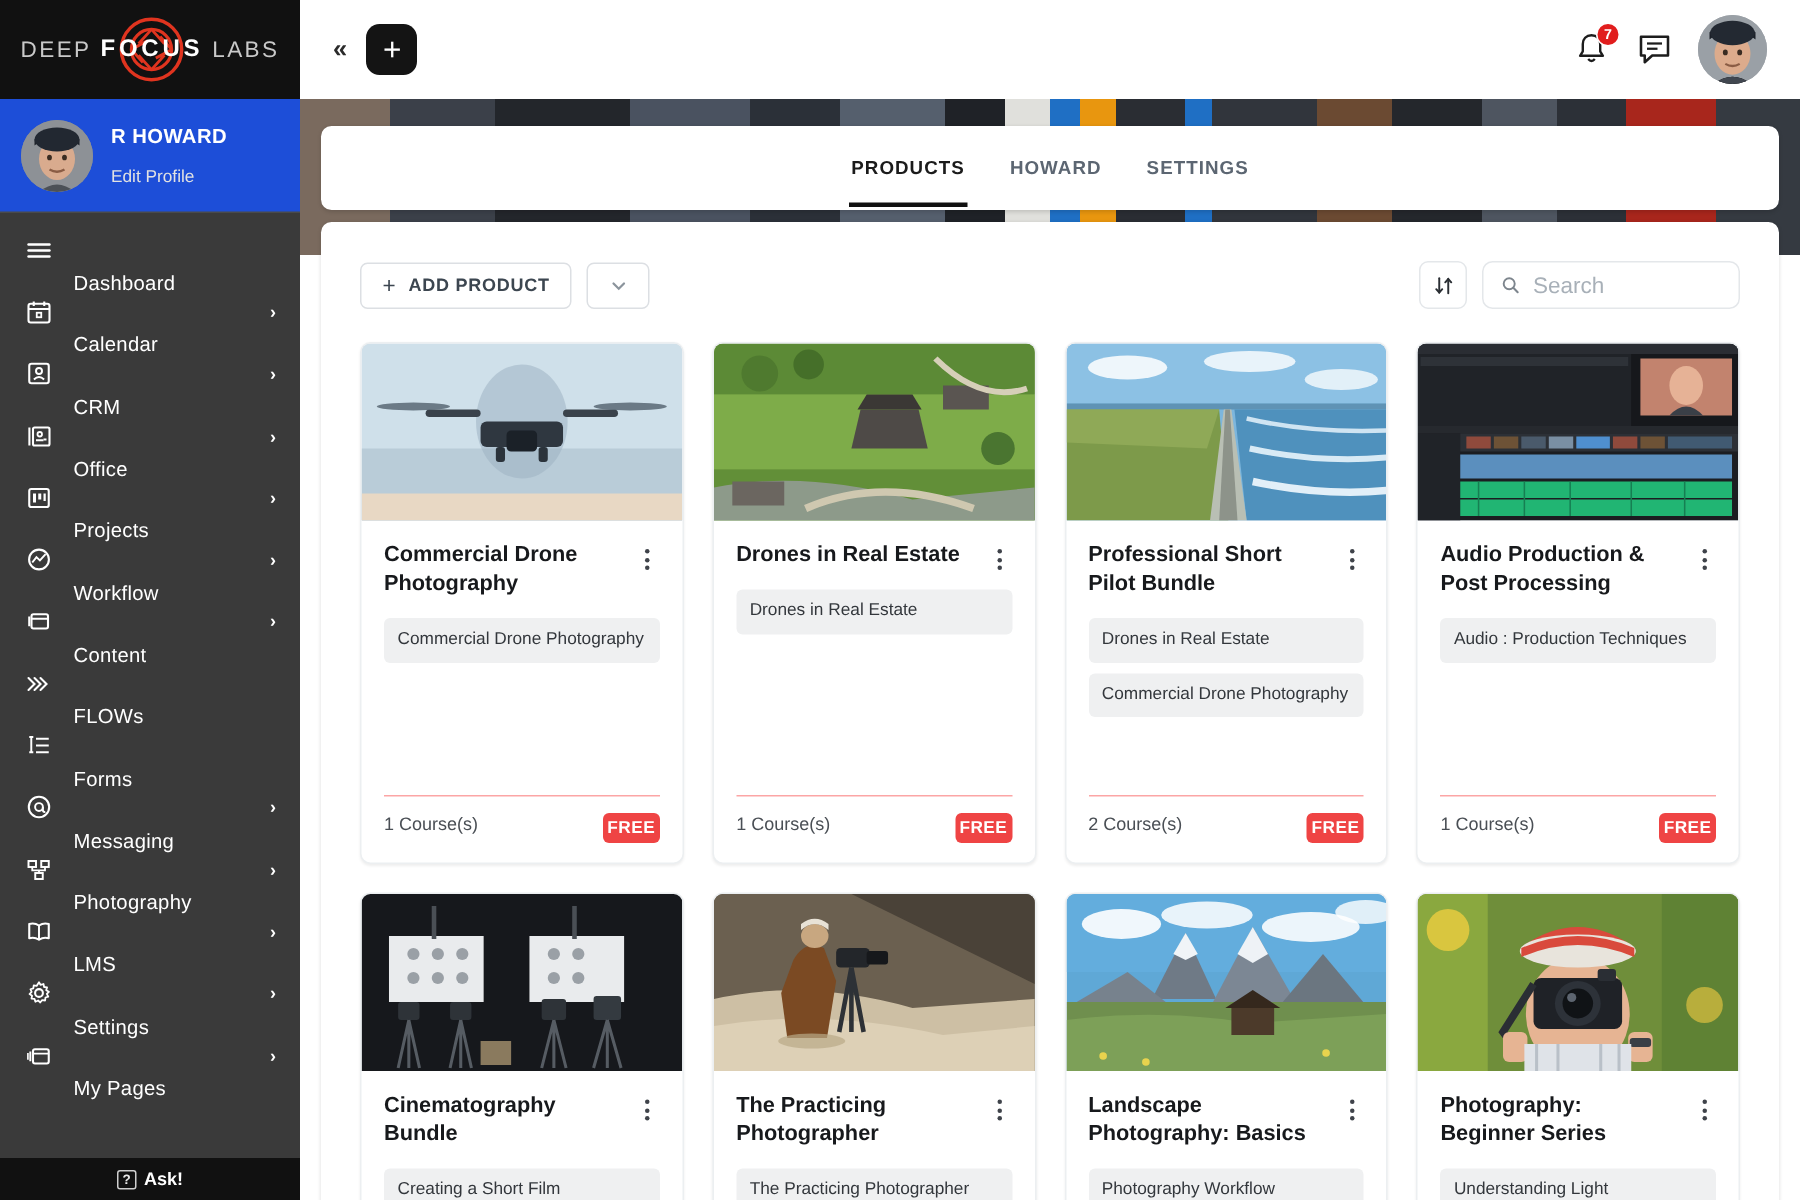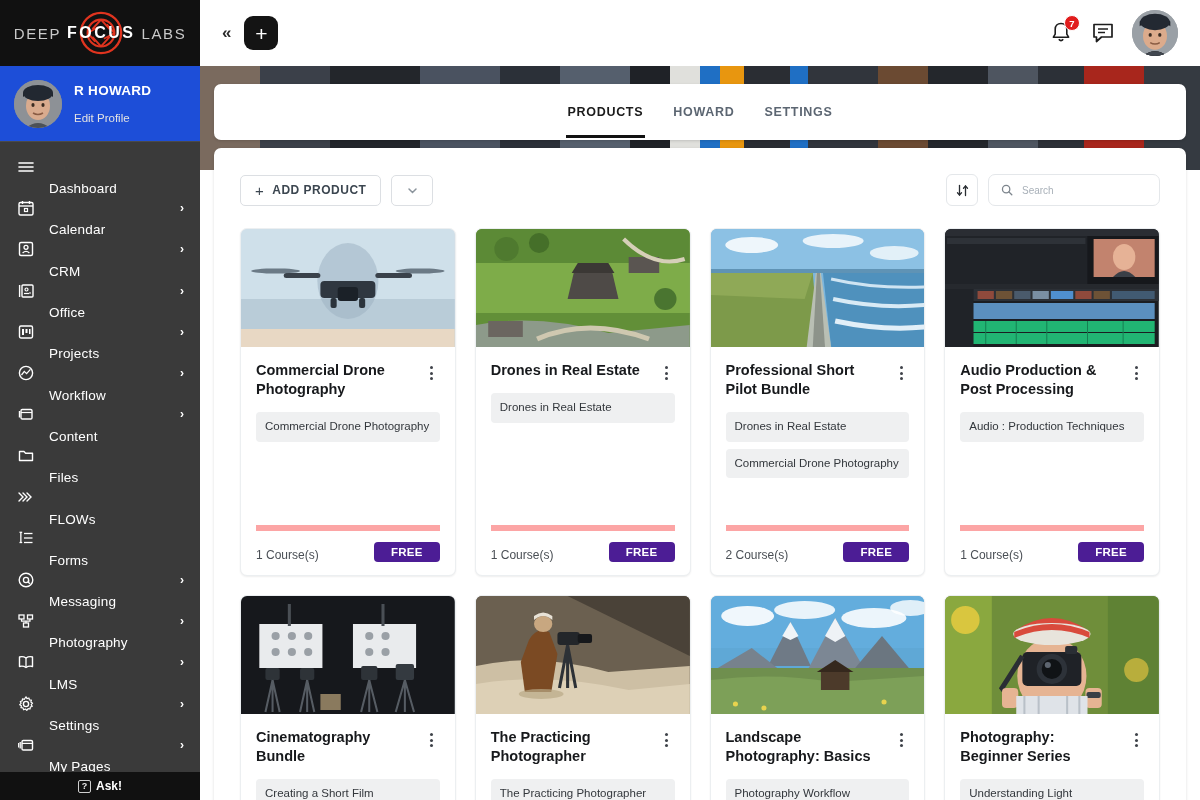--- a/index.html
+++ b/index.html
@@ -174,21 +174,21 @@
     width: 32px; height: 32px;
     border: 1px solid #e4e7ea; border-radius: 6px; background:#fff;
     display: flex; align-items: center; justify-content: center; cursor: pointer;
   }
   .search-box {
     width: 172px; height: 32px;
     border: 1px solid #e4e7ea; border-radius: 7px; background: #fff;
     display: flex; align-items: center; gap: 9px; padding: 0 12px;
   }
   .search-input {
-    border: 0; outline: 0; font-size: 10px; color: #333;
+    border: 0; outline: 0; font-size: 15px; color: #333;
     font-family: "Liberation Sans", sans-serif; width: 100%; background: transparent;
   }
   .search-input::placeholder { color: #a8b0b8; }
 
   
   .grid {
     display: grid;
     grid-template-columns: repeat(4, 1fr);
     gap: 19px;
   }
@@ -211,29 +211,29 @@
   }
   .kebab i { width: 3px; height: 3px; border-radius: 50%; background: #3f434a; display: block; }
   .tags { margin-top: 13px; display: flex; flex-direction: column; gap: 7px; }
   .tag {
     background: #eff0f1; border-radius: 4px;
     padding: 7px 9px; font-size: 11.5px; color: #33373c;
     line-height: 1.35;
   }
   .card-foot-wrap { margin-top: auto; }
   .card-foot {
-    border-top: 6px solid #fca5a5;
+    border-top: 1px solid #fca5a5;
     padding: 11px 0 13px 0; margin: 0 0 0 0;
-    display: flex; align-items: flex-end; justify-content: space-between;
+    display: flex; align-items: flex-start; justify-content: space-between;
   }
   .courses { font-size: 12px; color: #4a4f55; }
   .free {
-    background: #4c1d95; color: #ffffff;
+    background: #ef4444; color: #ffffff;
     font-size: 11.5px; font-weight: 700; letter-spacing: .3px;
-    padding: 4px 17px; border-radius: 4px;
+    padding: 4px 3px; border-radius: 4px;
   }
 </style>
 </head>
 <body>
 
 <div class="app">
 
   <aside class="sidebar">
 
     <div class="logo-bar">
@@ -354,29 +354,20 @@
           <svg viewBox="0 0 18 18">
               <rect x="4" y="4.5" width="11" height="9.5" rx="1.3" fill="none" stroke="#fff" stroke-width="1.4"></rect>
               <path d="M2.5 6 L2.5 12.5" stroke="#fff" stroke-width="1.4"></path>
               <line x1="4" y1="7.5" x2="15" y2="7.5" stroke="#fff" stroke-width="1.2"></line>
             </svg>
         </span>
         <span class="nav-label">Content</span>
         <span class="nav-chev">›</span>
       </div>
 
-      <div class="nav-item">
-        <span class="nav-icon">
-          <svg viewBox="0 0 18 18">
-              <path d="M2.5 13.5 L2.5 4.5 L7 4.5 L8.6 6.3 L15.5 6.3 L15.5 13.5 Z" fill="none" stroke="#fff" stroke-width="1.4" stroke-linejoin="round"></path>
-            </svg>
-        </span>
-        <span class="nav-label">Files</span>
-        <span class="nav-chev"></span>
-      </div>
 
       <div class="nav-item">
         <span class="nav-icon">
           <svg viewBox="0 0 18 18">
               <g fill="none" stroke="#fff" stroke-width="1.4" stroke-linecap="round">
                 <path d="M2 5 L6 9 L2 13"></path>
                 <path d="M6 5 L10 9 L6 13"></path>
                 <path d="M10 5 L14 9 L10 13"></path>
               </g>
             </svg>

